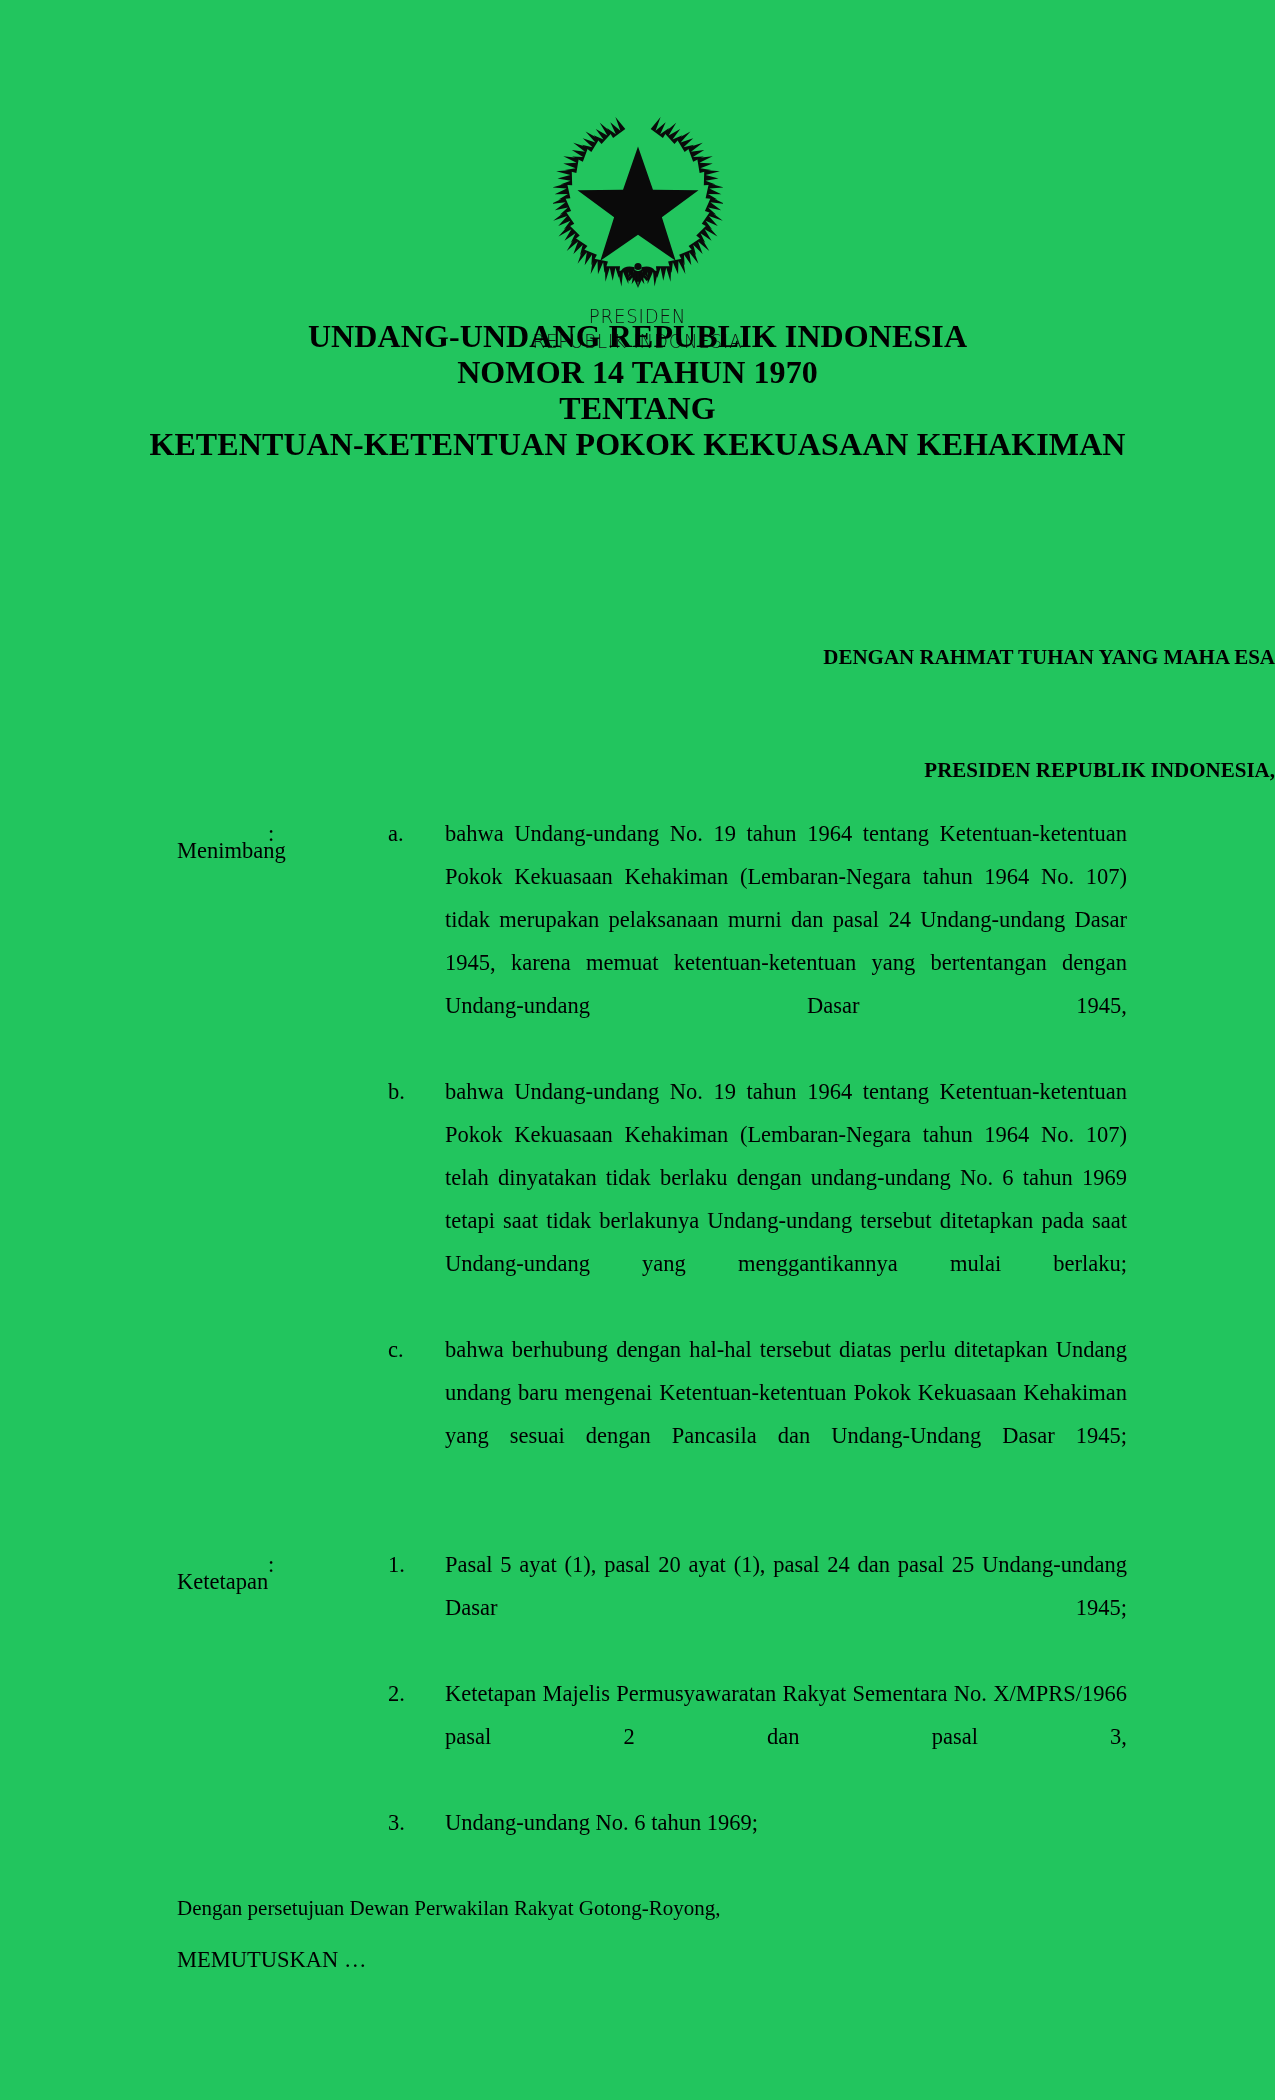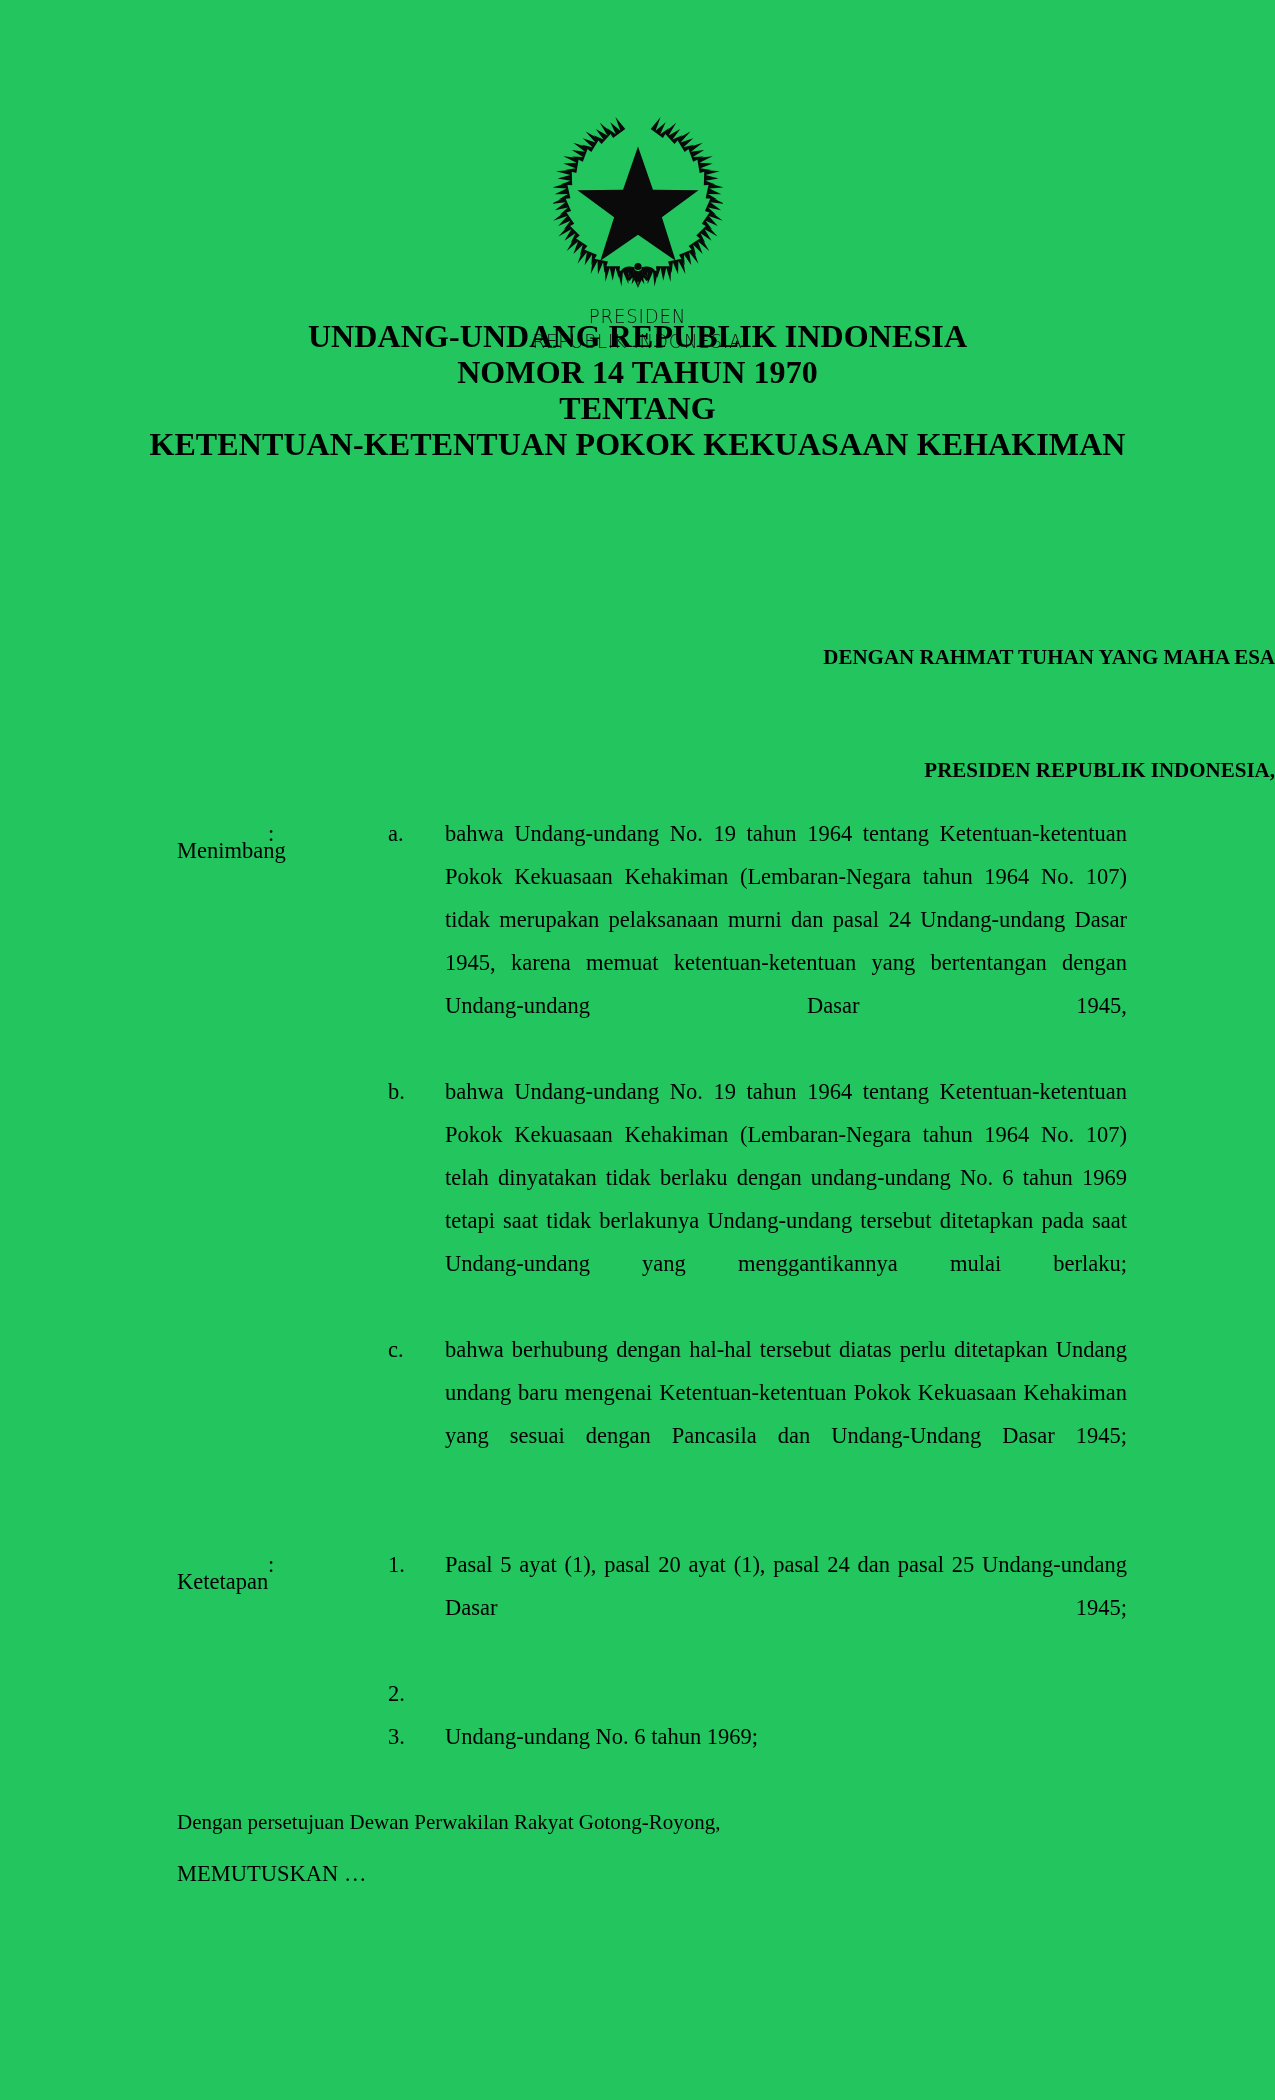--- a/index.html
+++ b/index.html
@@ -302,20 +302,21 @@
 
     <div class="clause-group">
       <div class="clause-row">
         <span class="label-cell">Ketetapan</span>
         <span class="colon-cell">:</span>
         <span class="marker-cell">1.</span>
         <div class="text-cell">Pasal 5 ayat (1), pasal 20 ayat (1), pasal 24 dan pasal 25 Undang-undang Dasar 1945;</div>
       </div>
       <div class="clause-row">
         <span class="marker-cell">2.</span>
+        <div class="text-cell">Ketetapan Majelis Permusyawaratan Rakyat Sementara No. X/MPRS/1966 pasal 2 dan pasal 3,</div>
       </div>
       <div class="clause-row">
         <span class="marker-cell">3.</span>
         <div class="text-cell last-line-only">Undang-undang No. 6 tahun 1969;</div>
       </div>
     </div>
 
     <div class="closing-line">Dengan persetujuan Dewan Perwakilan Rakyat Gotong-Royong,</div>
     <div class="memutuskan-line">MEMUTUSKAN …</div>
 

